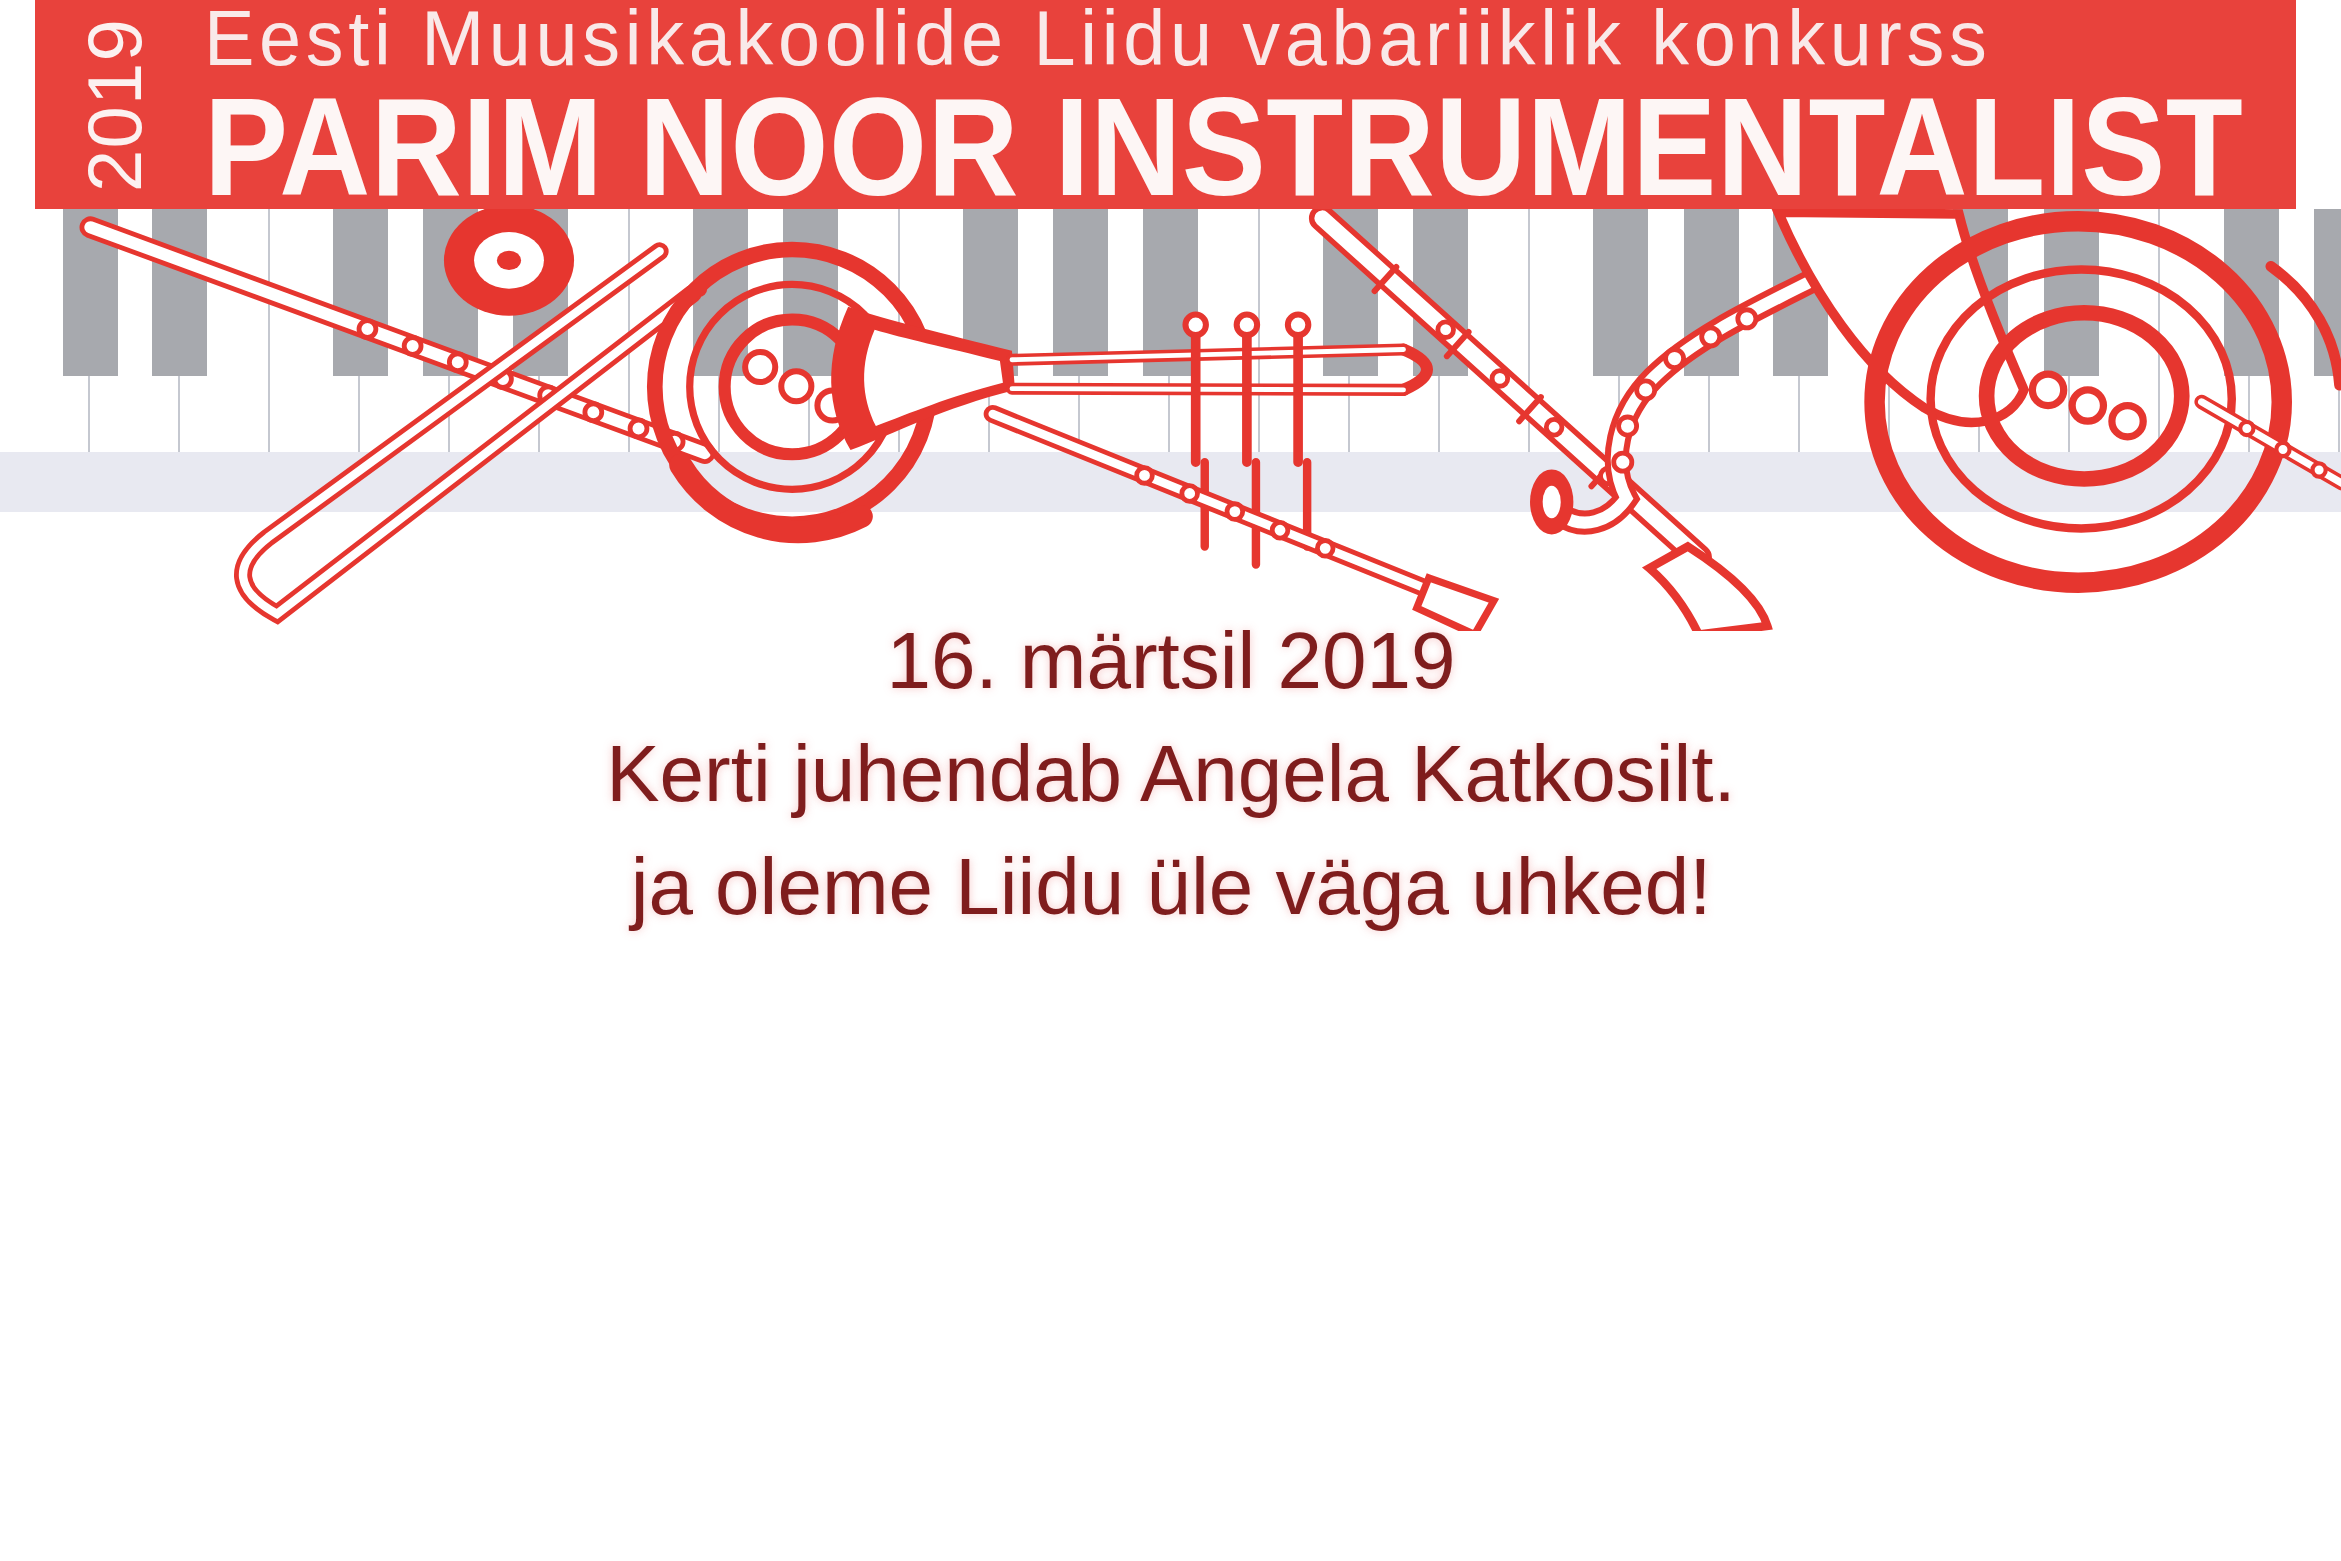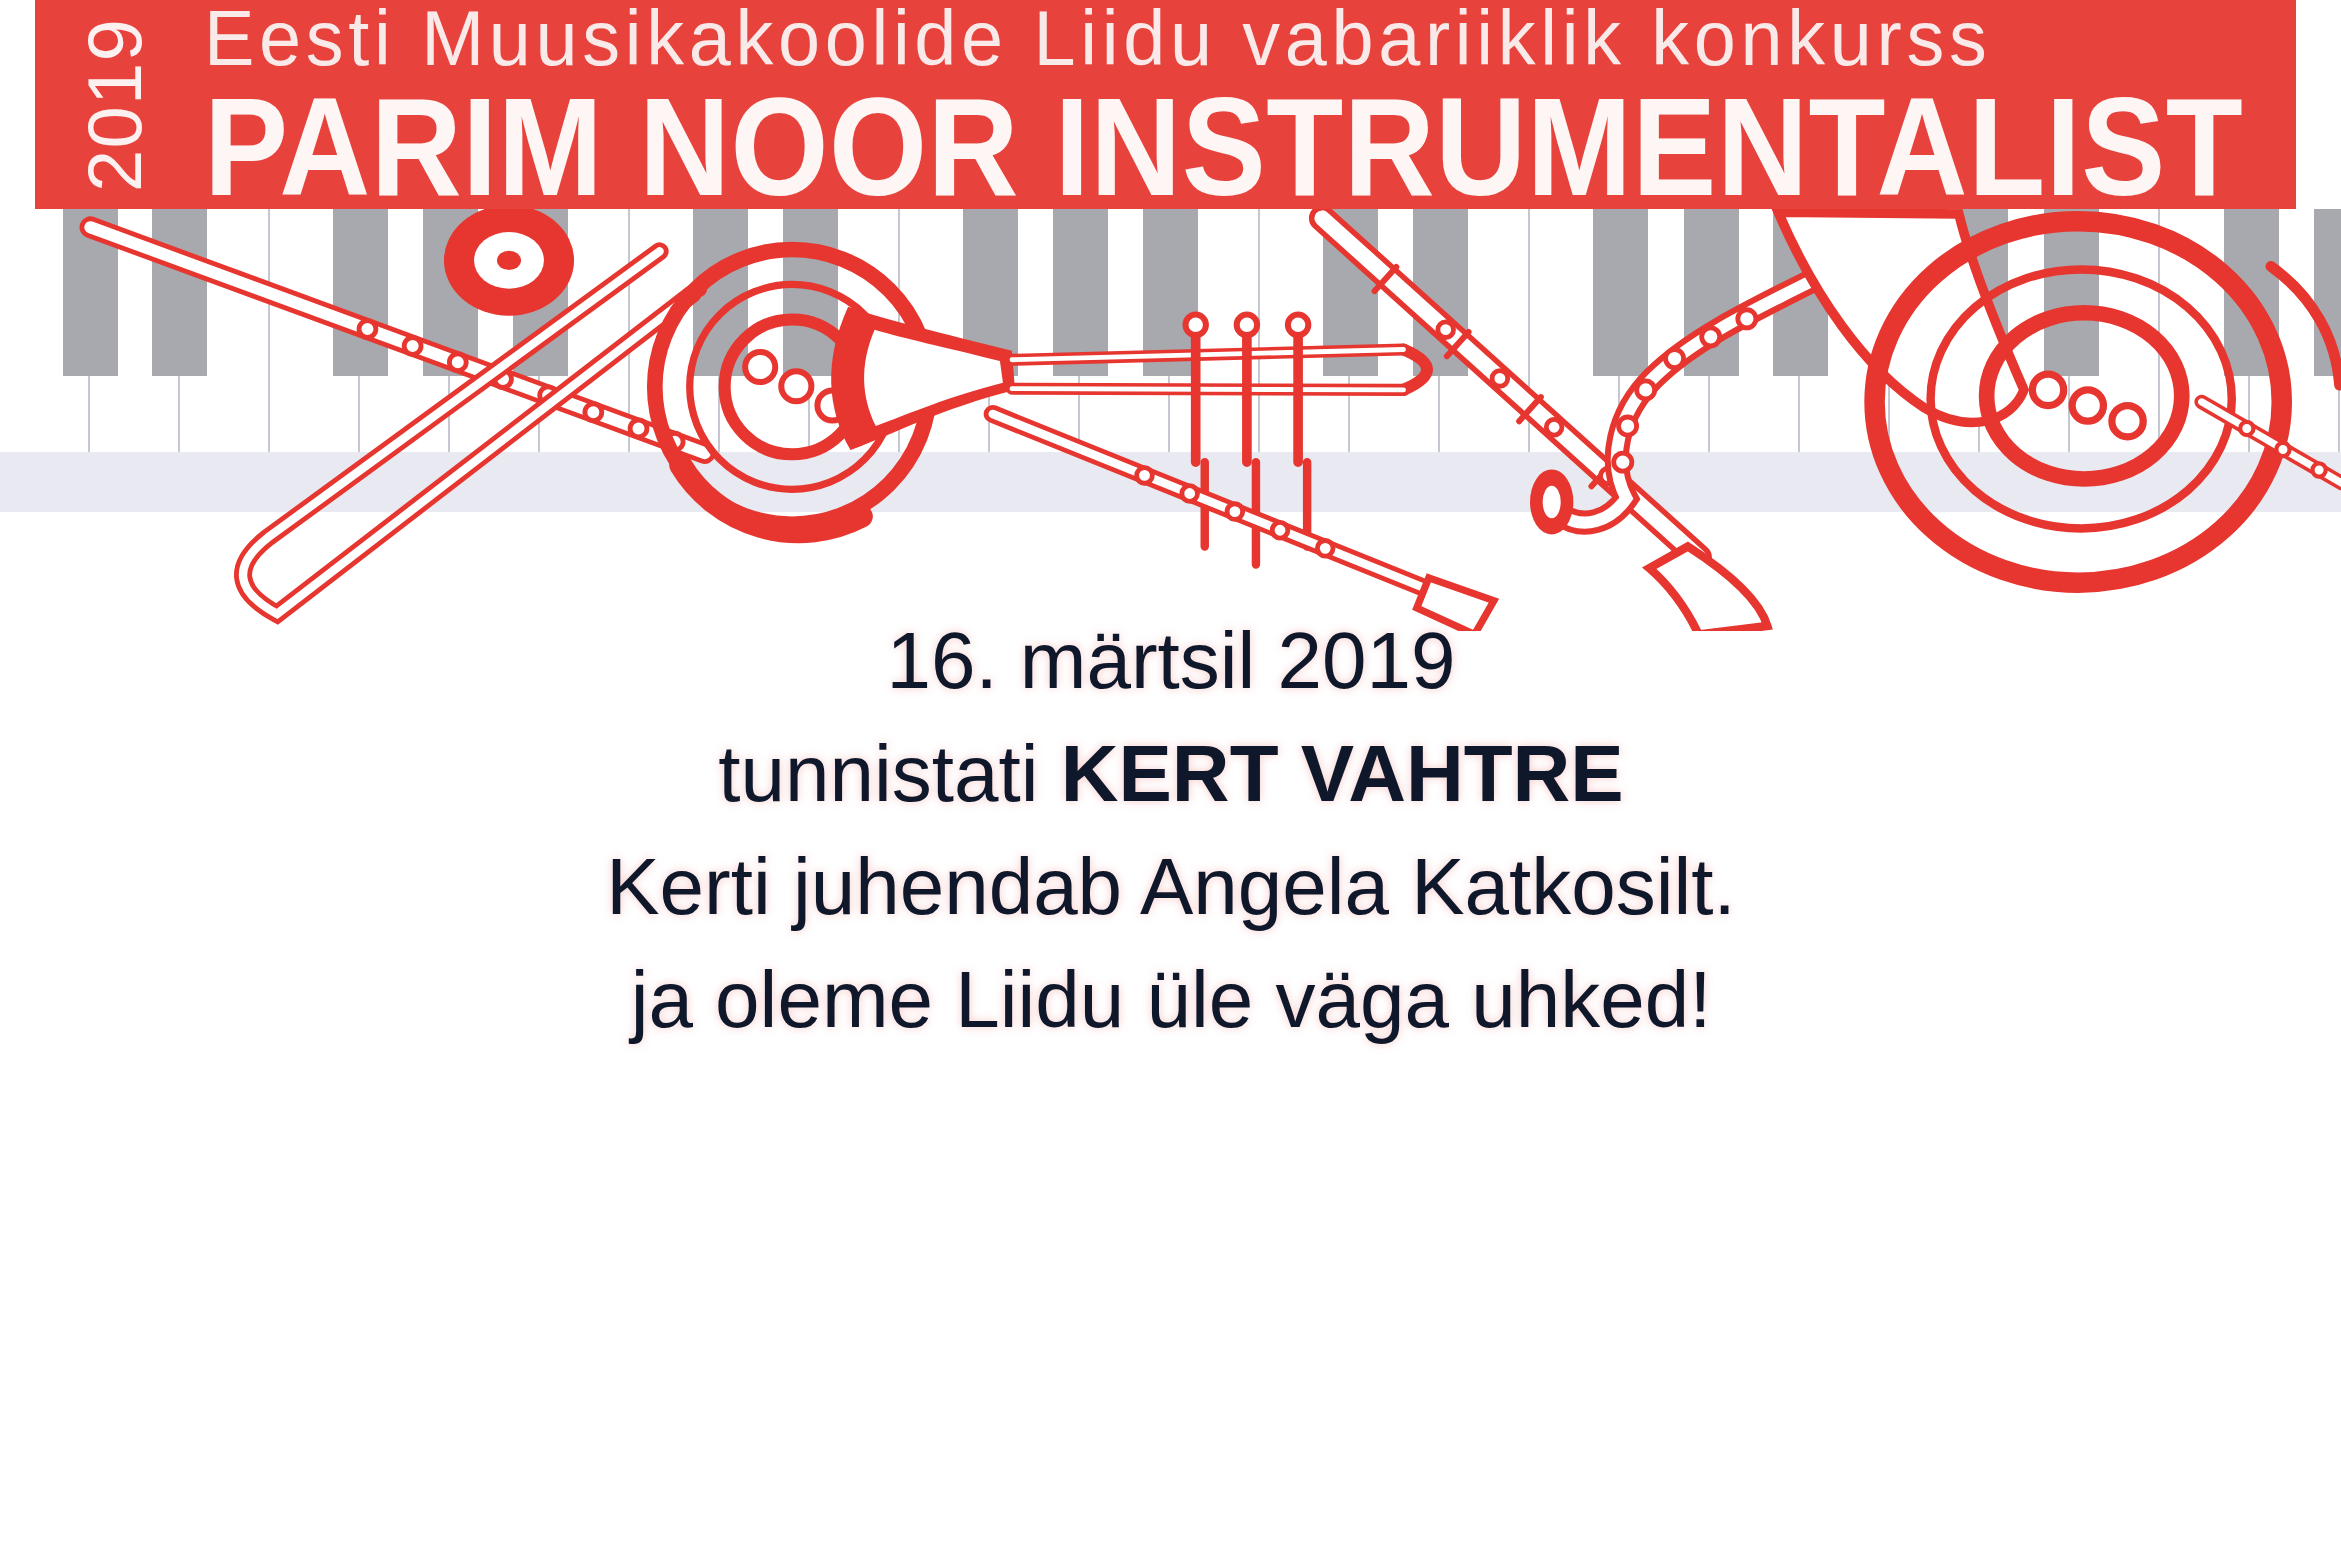--- a/index.html
+++ b/index.html
@@ -50,21 +50,21 @@
     background:#e8e9f1;
   }
 
   
   .instruments{position:absolute;left:0;top:209px;width:2342px;height:422px;
     pointer-events:none;}
 
   
   .announcement{
     position:absolute;left:0;top:604px;width:2342px;
-    text-align:center;color:#0f172a;font-size:80px;line-height:113px;
+    text-align:center;color:#7f1d1d;font-size:80px;line-height:113px;
     text-shadow:0 0 9.6px rgba(236,120,120,.40);
   }
   .announcement .b{font-weight:700;}
 </style>
 </head>
 <body>
 
 <div class="banner">
   <div class="year-col">
     <span class="year">2019</span>
@@ -215,17 +215,16 @@
         <circle cx="3730" cy="364" r="11"></circle>
           <circle cx="3790" cy="399" r="11"></circle>
           <circle cx="3850" cy="433" r="11"></circle>
       </g>
     </g>
   </g>
 </svg>
 
 <div class="announcement">
   <div>16. märtsil 2019</div>
-  <div><span>tunnistati </span><span class="b">KERT VAHTRE</span></div>
   <div>Kerti juhendab Angela Katkosilt.</div>
   <div>ja oleme Liidu üle väga uhked!</div>
 </div>
 
 
 </body></html>

